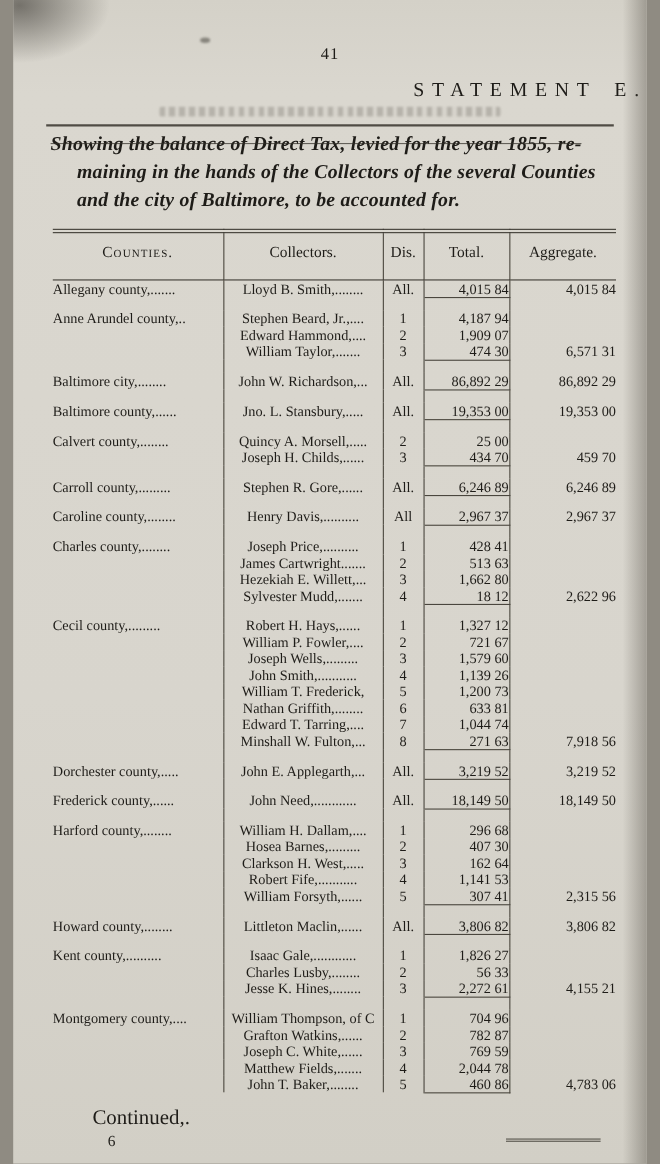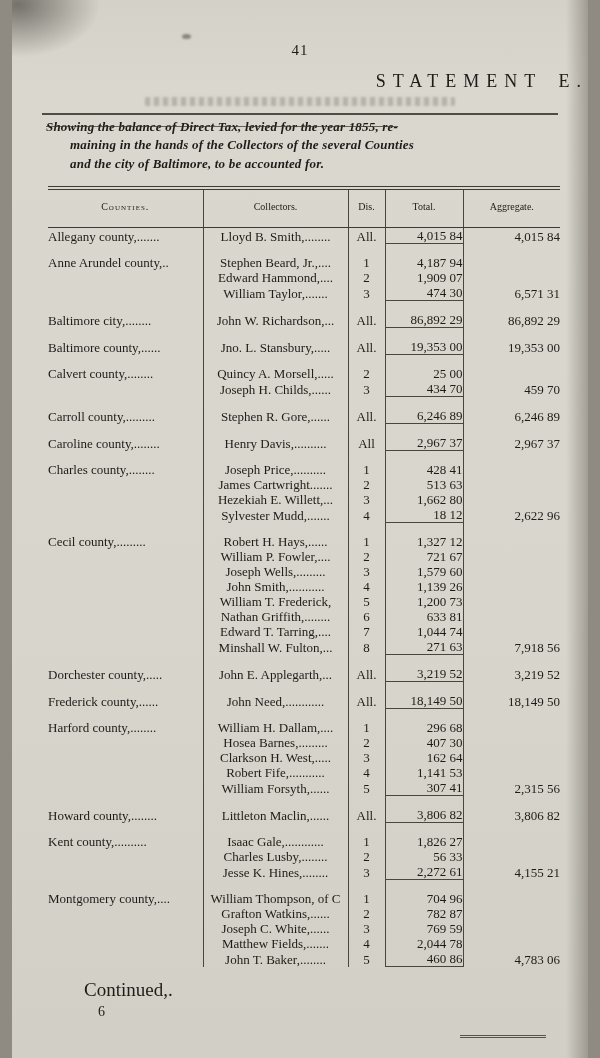--- a/index.html
+++ b/index.html
@@ -12,26 +12,26 @@
   .paper::after{content:""; position:absolute; top:0; left:0; width:95px; height:62px;
     background:radial-gradient(ellipse at 6% 8%, rgba(38,35,30,.55), rgba(38,35,30,0) 65%); pointer-events:none;}
   .speck{position:absolute; top:34px; left:170px; width:9px; height:5px;
     background:rgba(40,38,32,.45); border-radius:50%; filter:blur(1px);}
   .page-number{padding-top:42px; text-align:center; font-size:15px; letter-spacing:1px;}
   .title{margin-top:12px; text-align:right; font-size:18px; letter-spacing:7px; word-spacing:5px;}
   .faded-artifact{width:310px; height:9px; margin:5px auto 0;
     background:repeating-linear-gradient(90deg, rgba(62,58,50,.5) 0 5px, rgba(62,58,50,.06) 5px 9px);
     filter:blur(1.1px); opacity:.45; border-radius:2px;}
   .rule{border:0; border-top:2px solid rgba(55,52,45,.85); margin:7px 30px 3px 30px; height:0;}
-  .heading{margin:0 26px 0 34px; font-style:italic; font-weight:bold; font-size:13px; line-height:1.42; letter-spacing:.2px;}
+  .heading{margin:0 26px 0 34px; font-style:italic; font-weight:bold; font-size:18px; line-height:1.42; letter-spacing:.2px;}
   .heading .strike{text-decoration:line-through; text-decoration-color:rgba(50,47,40,.7);}
   .heading .cont{margin-left:24px;}
   table.stmt{margin:13px 0 0 36px; width:512px; border-collapse:collapse; table-layout:fixed;
     border-top:4px double #3e3b34;}
-  .stmt th{font-weight:normal; font-size:10px; padding:11px 2px 15px; border-bottom:1.5px solid #3e3b34; text-align:center; overflow:hidden; white-space:nowrap;}
+  .stmt th{font-weight:normal; font-size:14px; padding:11px 2px 15px; border-bottom:1.5px solid #3e3b34; text-align:center; overflow:hidden; white-space:nowrap;}
   .stmt th.sc{font-variant:small-caps; letter-spacing:1px;}
   .stmt td{font-size:13px; height:15px; line-height:15px; padding:0; white-space:nowrap; overflow:hidden;}
   .cb{border-right:1px solid #4a463e;}
   .c-county{padding-left:4px; text-align:left;}
   .c-coll{padding-left:5px; text-align:center;}
   .c-dis{text-align:center;}
   .c-total{text-align:right; padding-right:9px;}
   .c-agg{text-align:right; padding-right:24px;}
   td.sumline{border-bottom:1px solid #4a463e;}
   tr.spacer td{height:11px;}

